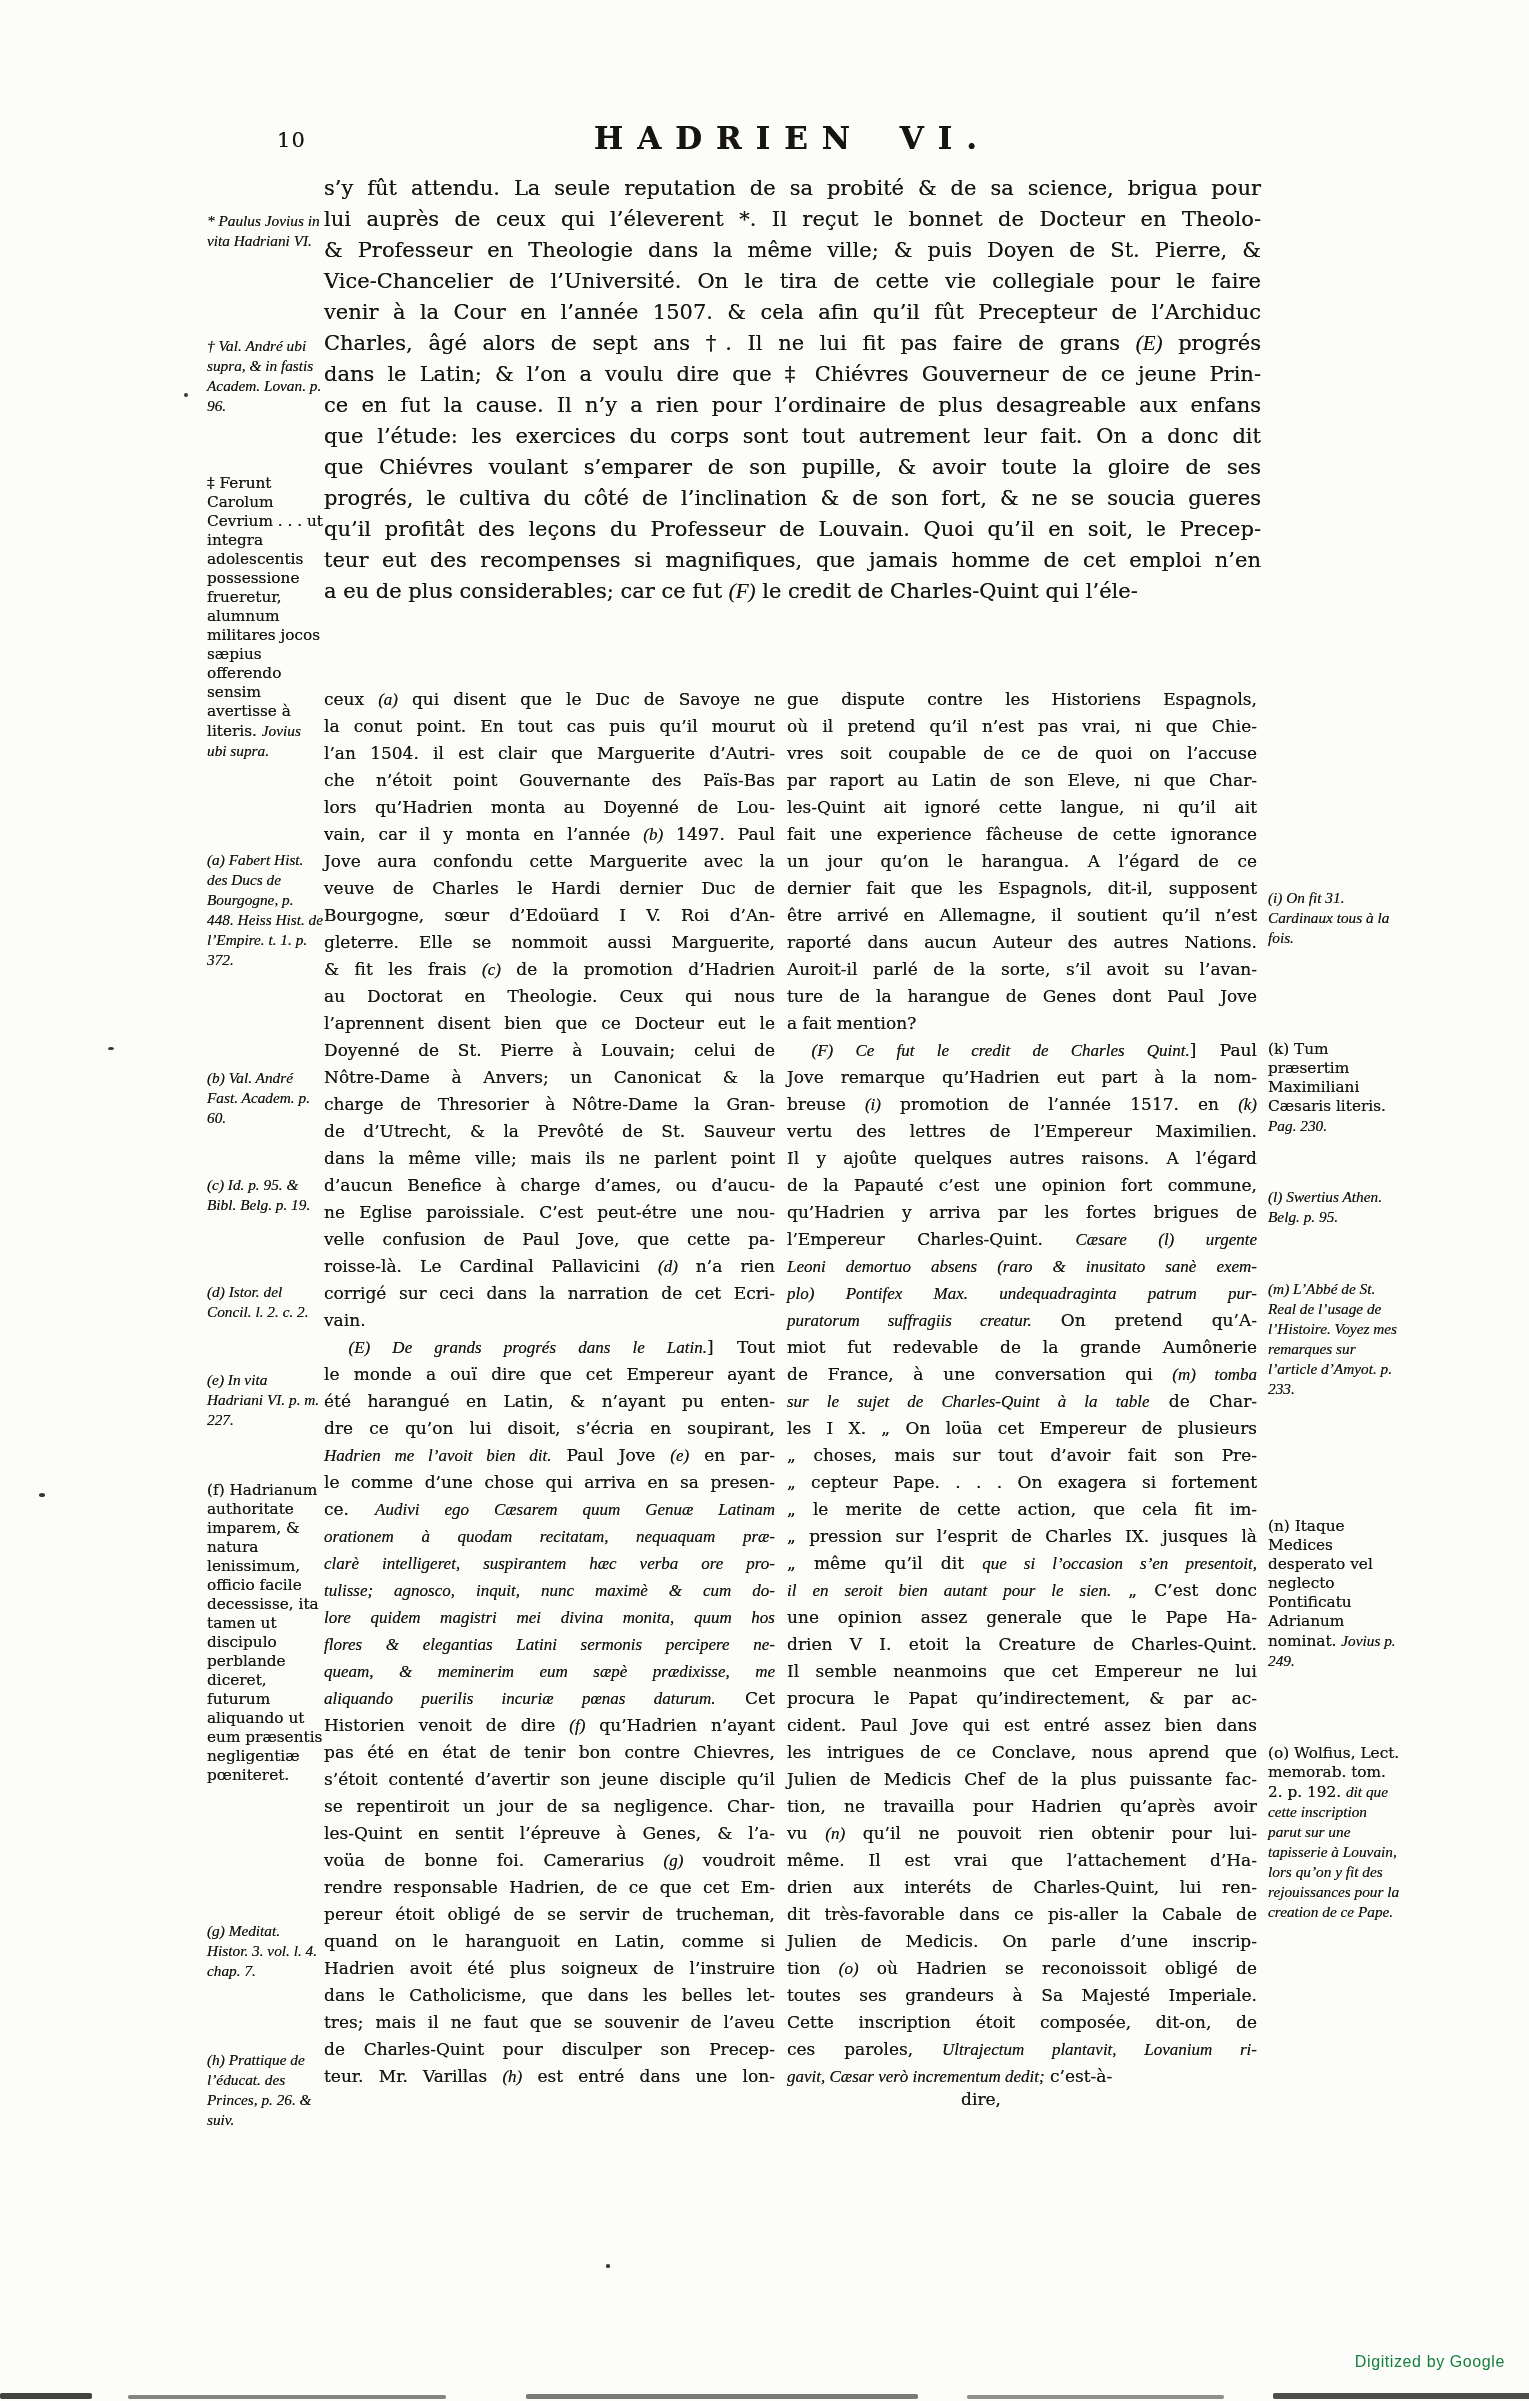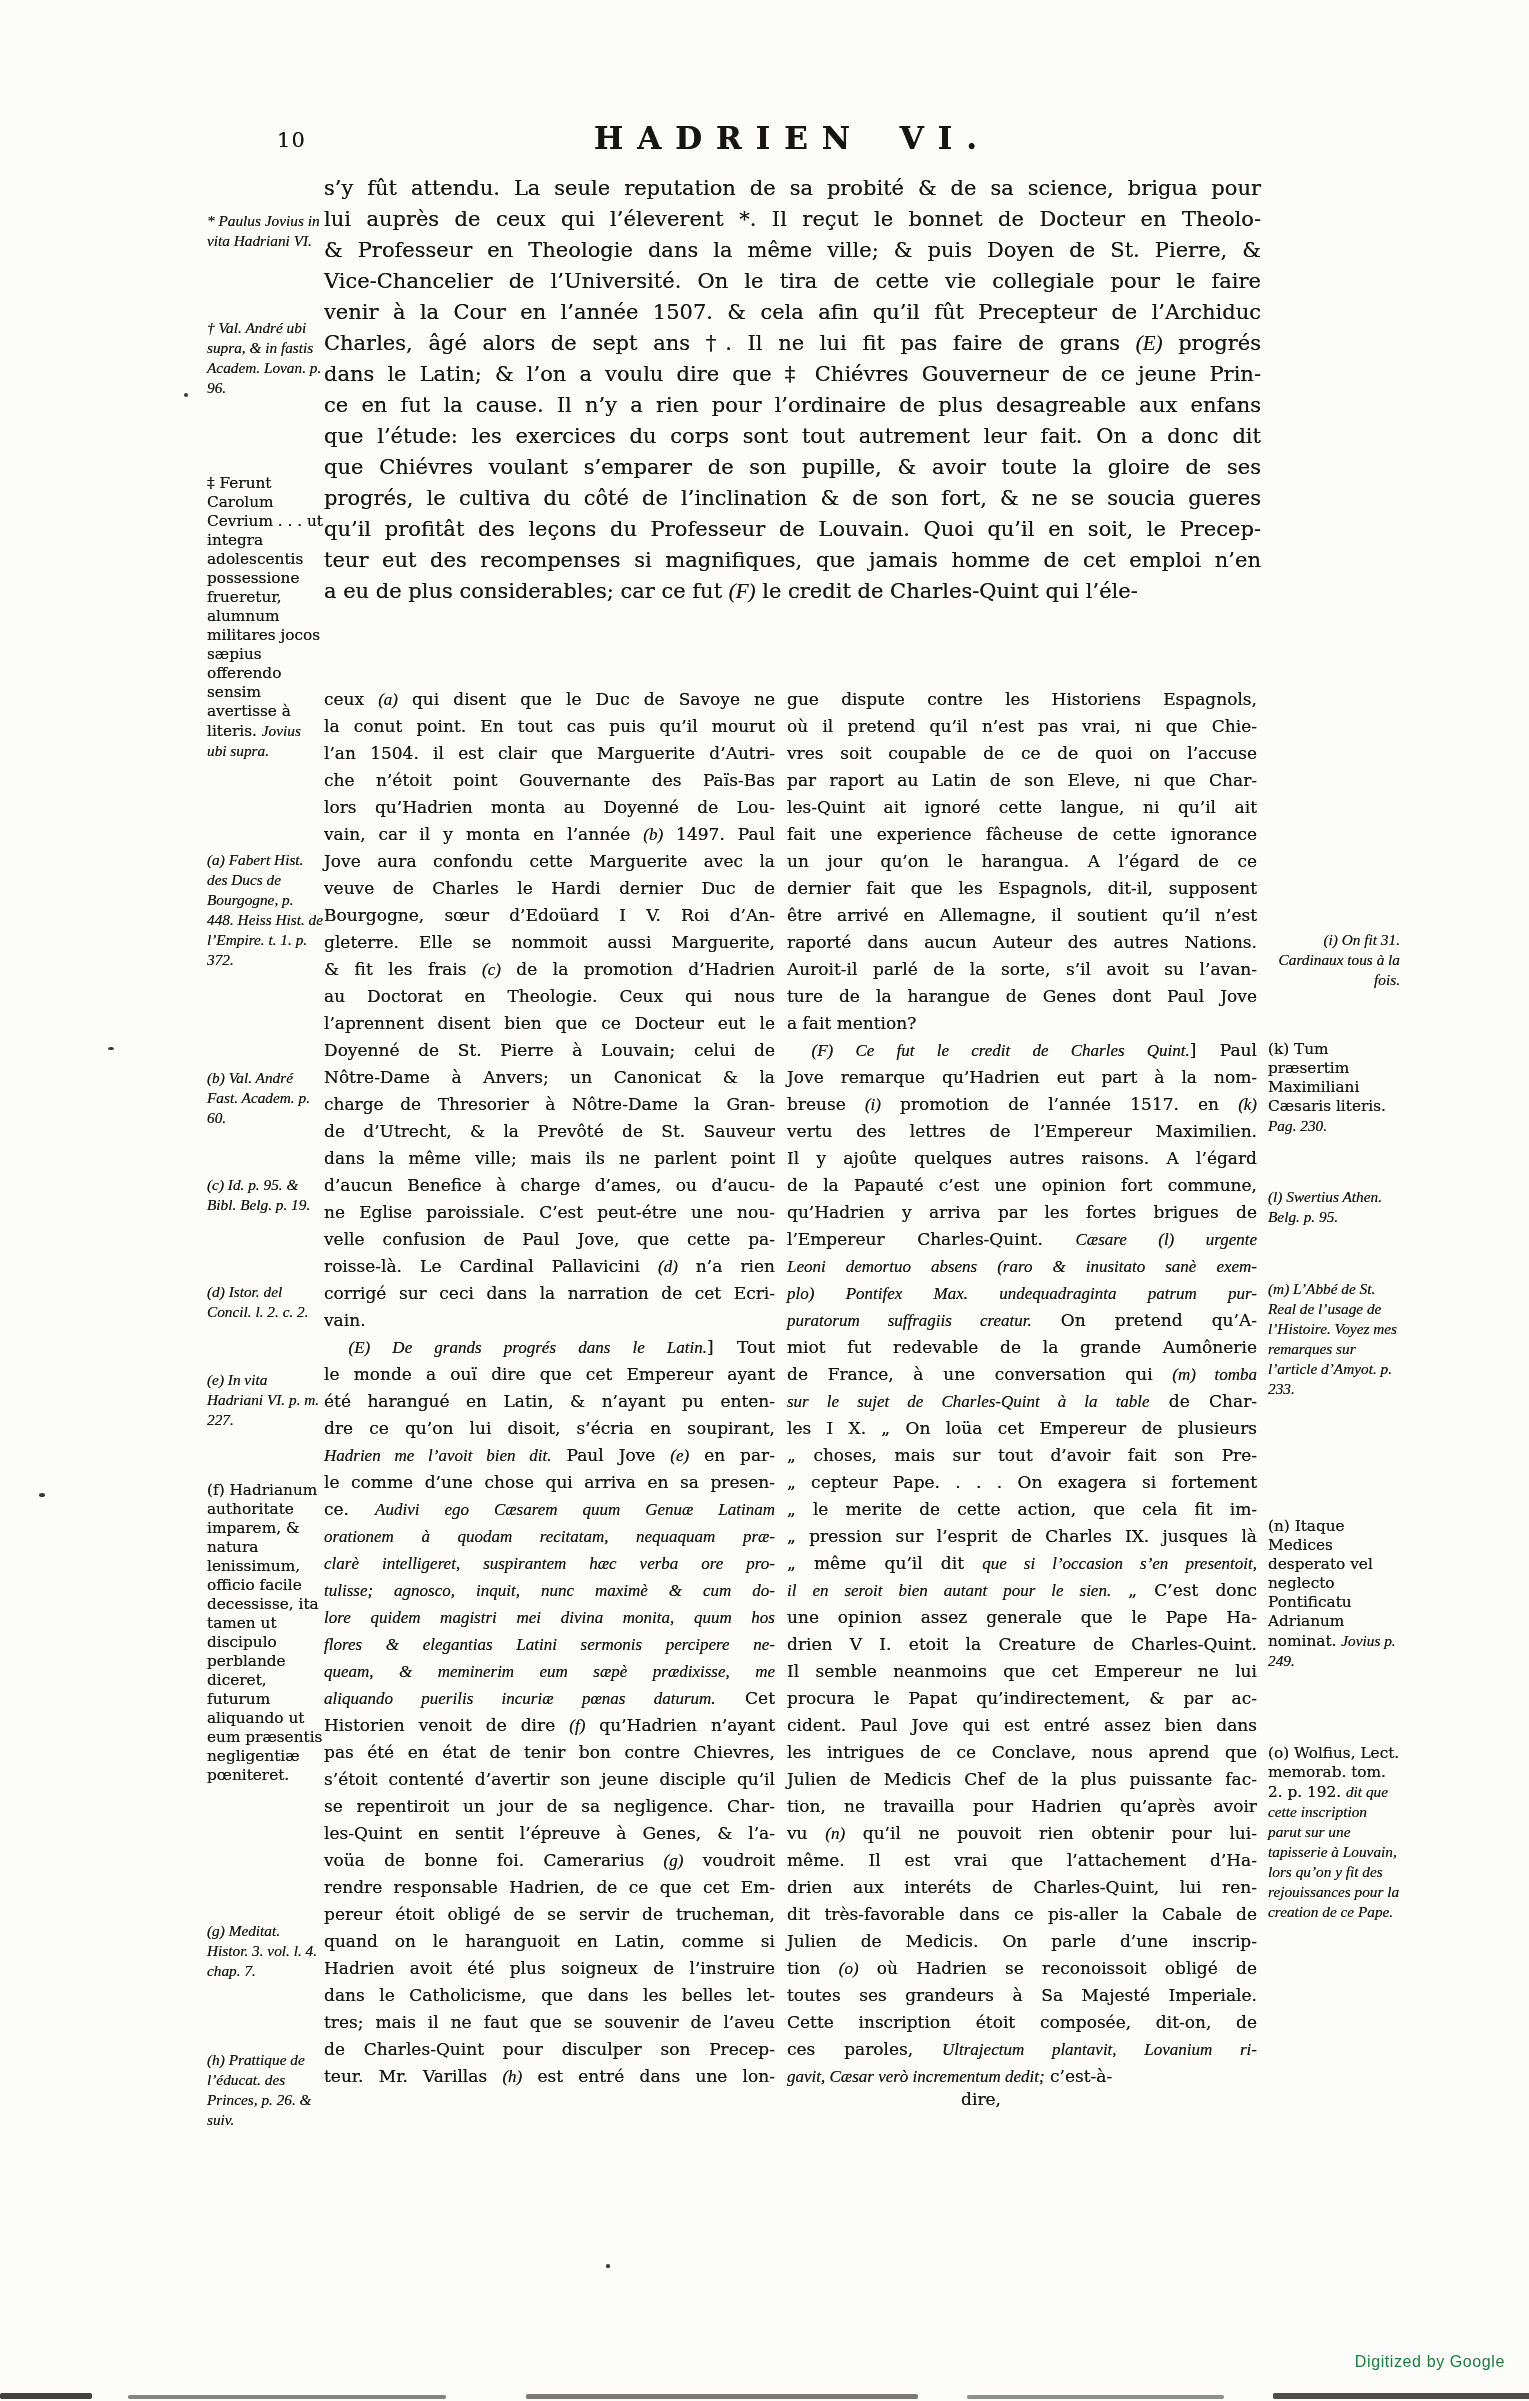--- a/index.html
+++ b/index.html
@@ -65,21 +65,21 @@
       <div class="tl"><span>que Chiévres voulant s’emparer de son pupille, &amp; avoir toute la gloire de ses</span></div>
       <div class="tl"><span>progrés, le cultiva du côté de l’inclination &amp; de son fort, &amp; ne se soucia gueres</span></div>
       <div class="tl"><span>qu’il profitât des leçons du Professeur de Louvain.  Quoi qu’il en soit, le Precep-</span></div>
       <div class="tl"><span>teur eut des recompenses si magnifiques, que jamais homme de cet emploi n’en</span></div>
       <div class="tl last"><span>a eu de plus considerables; car ce fut </span><span class="it">(F)</span><span> le credit de Charles-Quint qui l’éle-</span></div>
     </div>
 
 
   <div class="margin-notes margin-left ink" id="margin-left">
       <div class="note" style="top: 211px;"><span class="it">* Paulus Jovius in vita Hadriani VI.</span></div>
-      <div class="note" style="top: 318px;"><span class="it">† Val. André ubi supra, &amp; in fastis Academ. Lovan. p. 96.</span></div>
+      <div class="note" style="top: 336px;"><span class="it">† Val. André ubi supra, &amp; in fastis Academ. Lovan. p. 96.</span></div>
       <div class="note" style="top: 474px;"><span>‡ Ferunt Carolum Cevrium . . . ut integra adolescentis possessione frueretur, alumnum militares jocos sæpius offerendo sensim avertisse à literis. </span><span class="it">Jovius ubi supra.</span></div>
       <div class="note" style="top: 850px;"><span class="it">(a) Fabert Hist. des Ducs de Bourgogne, p. 448.  Heiss Hist. de l’Empire. t. 1. p. 372.</span></div>
       <div class="note" style="top: 1068px;"><span class="it">(b) Val. André Fast. Academ. p. 60.</span></div>
       <div class="note" style="top: 1175px;"><span class="it">(c) Id. p. 95. &amp; Bibl. Belg. p. 19.</span></div>
       <div class="note" style="top: 1282px;"><span class="it">(d) Istor. del Concil. l. 2. c. 2.</span></div>
       <div class="note" style="top: 1370px;"><span class="it">(e) In vita Hadriani VI. p. m. 227.</span></div>
       <div class="note" style="top: 1481px;"><span>(f) Hadrianum authoritate imparem, &amp; natura lenissimum, officio facile decessisse, ita tamen ut discipulo perblande diceret, futurum aliquando ut eum præsentis negligentiæ pœniteret.</span></div>
       <div class="note" style="top: 1921px;"><span class="it">(g) Meditat. Histor. 3. vol. l. 4. chap. 7.</span></div>
       <div class="note" style="top: 2050px;"><span class="it">(h) Prattique de l’éducat. des Princes, p. 26. &amp; suiv.</span></div>
     </div>
@@ -188,21 +188,21 @@
       <div class="tl"><span>dit très-favorable dans ce pis-aller la Cabale de</span></div>
       <div class="tl"><span>Julien de Medicis.  On parle d’une inscrip-</span></div>
       <div class="tl"><span>tion </span><span class="it">(o)</span><span> où Hadrien se reconoissoit obligé de</span></div>
       <div class="tl"><span>toutes ses grandeurs à Sa Majesté Imperiale.</span></div>
       <div class="tl"><span>Cette inscription étoit composée, dit-on, de</span></div>
       <div class="tl"><span>ces paroles, </span><span class="it">Ultrajectum plantavit, Lovanium ri-</span></div>
       <div class="tl last"><span class="it">gavit, Cæsar verò incrementum dedit;</span><span> c’est-à-</span></div>
     </div>
 
   <div class="margin-notes margin-right ink" id="margin-right">
-      <div class="note" style="top: 930px; text-align: right;"><span class="it">(i) On fit 31. Cardinaux tous à la fois.</span></div>
+      <div class="note" style="top: 888px;"><span class="it">(i) On fit 31. Cardinaux tous à la fois.</span></div>
       <div class="note" style="top: 1040px;"><span>(k) Tum præsertim Maximiliani Cæsaris literis. </span><span class="it">Pag. 230.</span></div>
       <div class="note" style="top: 1187px;"><span class="it">(l) Swertius Athen. Belg. p. 95.</span></div>
       <div class="note" style="top: 1279px;"><span class="it">(m) L’Abbé de St. Real de l’usage de l’Histoire. Voyez mes remarques sur l’article d’Amyot. p. 233.</span></div>
       <div class="note" style="top: 1517px;"><span>(n) Itaque Medices desperato vel neglecto Pontificatu Adrianum nominat. </span><span class="it">Jovius p. 249.</span></div>
       <div class="note" style="top: 1744px;"><span>(o) Wolfius, Lect. memorab. tom. 2. p. 192. </span><span class="it">dit que cette inscription parut sur une tapisserie à Louvain, lors qu’on y fit des rejouissances pour la creation de ce Pape.</span></div>
     </div>
 
   <div class="catchword-col ink">dire,</div>
 
   <div class="google-mark">Digitized by Google</div>

